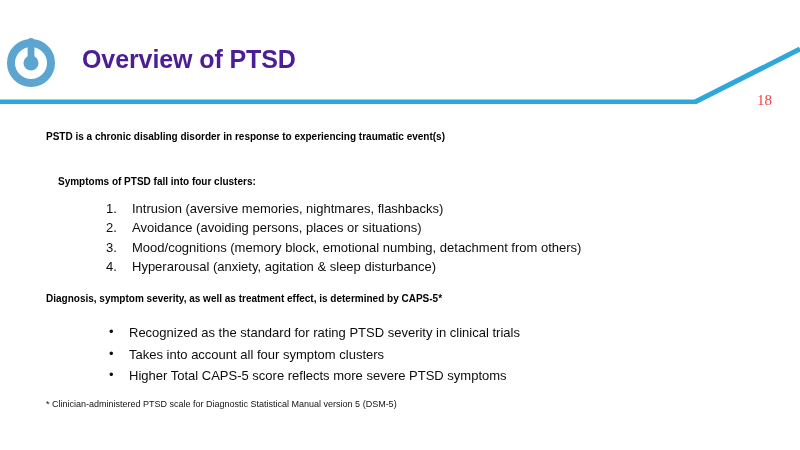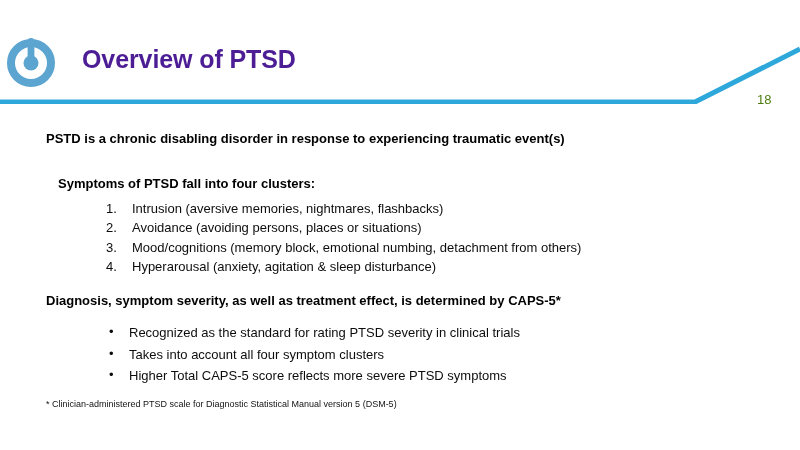--- a/index.html
+++ b/index.html
@@ -43,30 +43,30 @@
     left: 0;
     top: 44px;
     width: 800px;
     height: 60px;
     pointer-events: none;
   }
   #slide-number {
     position: absolute;
     left: 757px;
     top: 92px;
-    font-size: 13px;
-    color: #4d7c0f;
-    font-family: Liberation Sans, sans-serif;
+    font-size: 15px;
+    color: #ef4444;
+    font-family: Liberation Serif, serif;
   }
 
   
   .lead {
     position: absolute;
     left: 46px;
-    font-size: 13px;
+    font-size: 10px;
     font-weight: bold;
     color: #000000;
     white-space: nowrap;
   }
   #lead-1 { top: 131px; }
   #lead-2 { top: 176px; margin-left: 12px; }
   #lead-3 { top: 293px; }
 
   #numbered-list {
     position: absolute;

